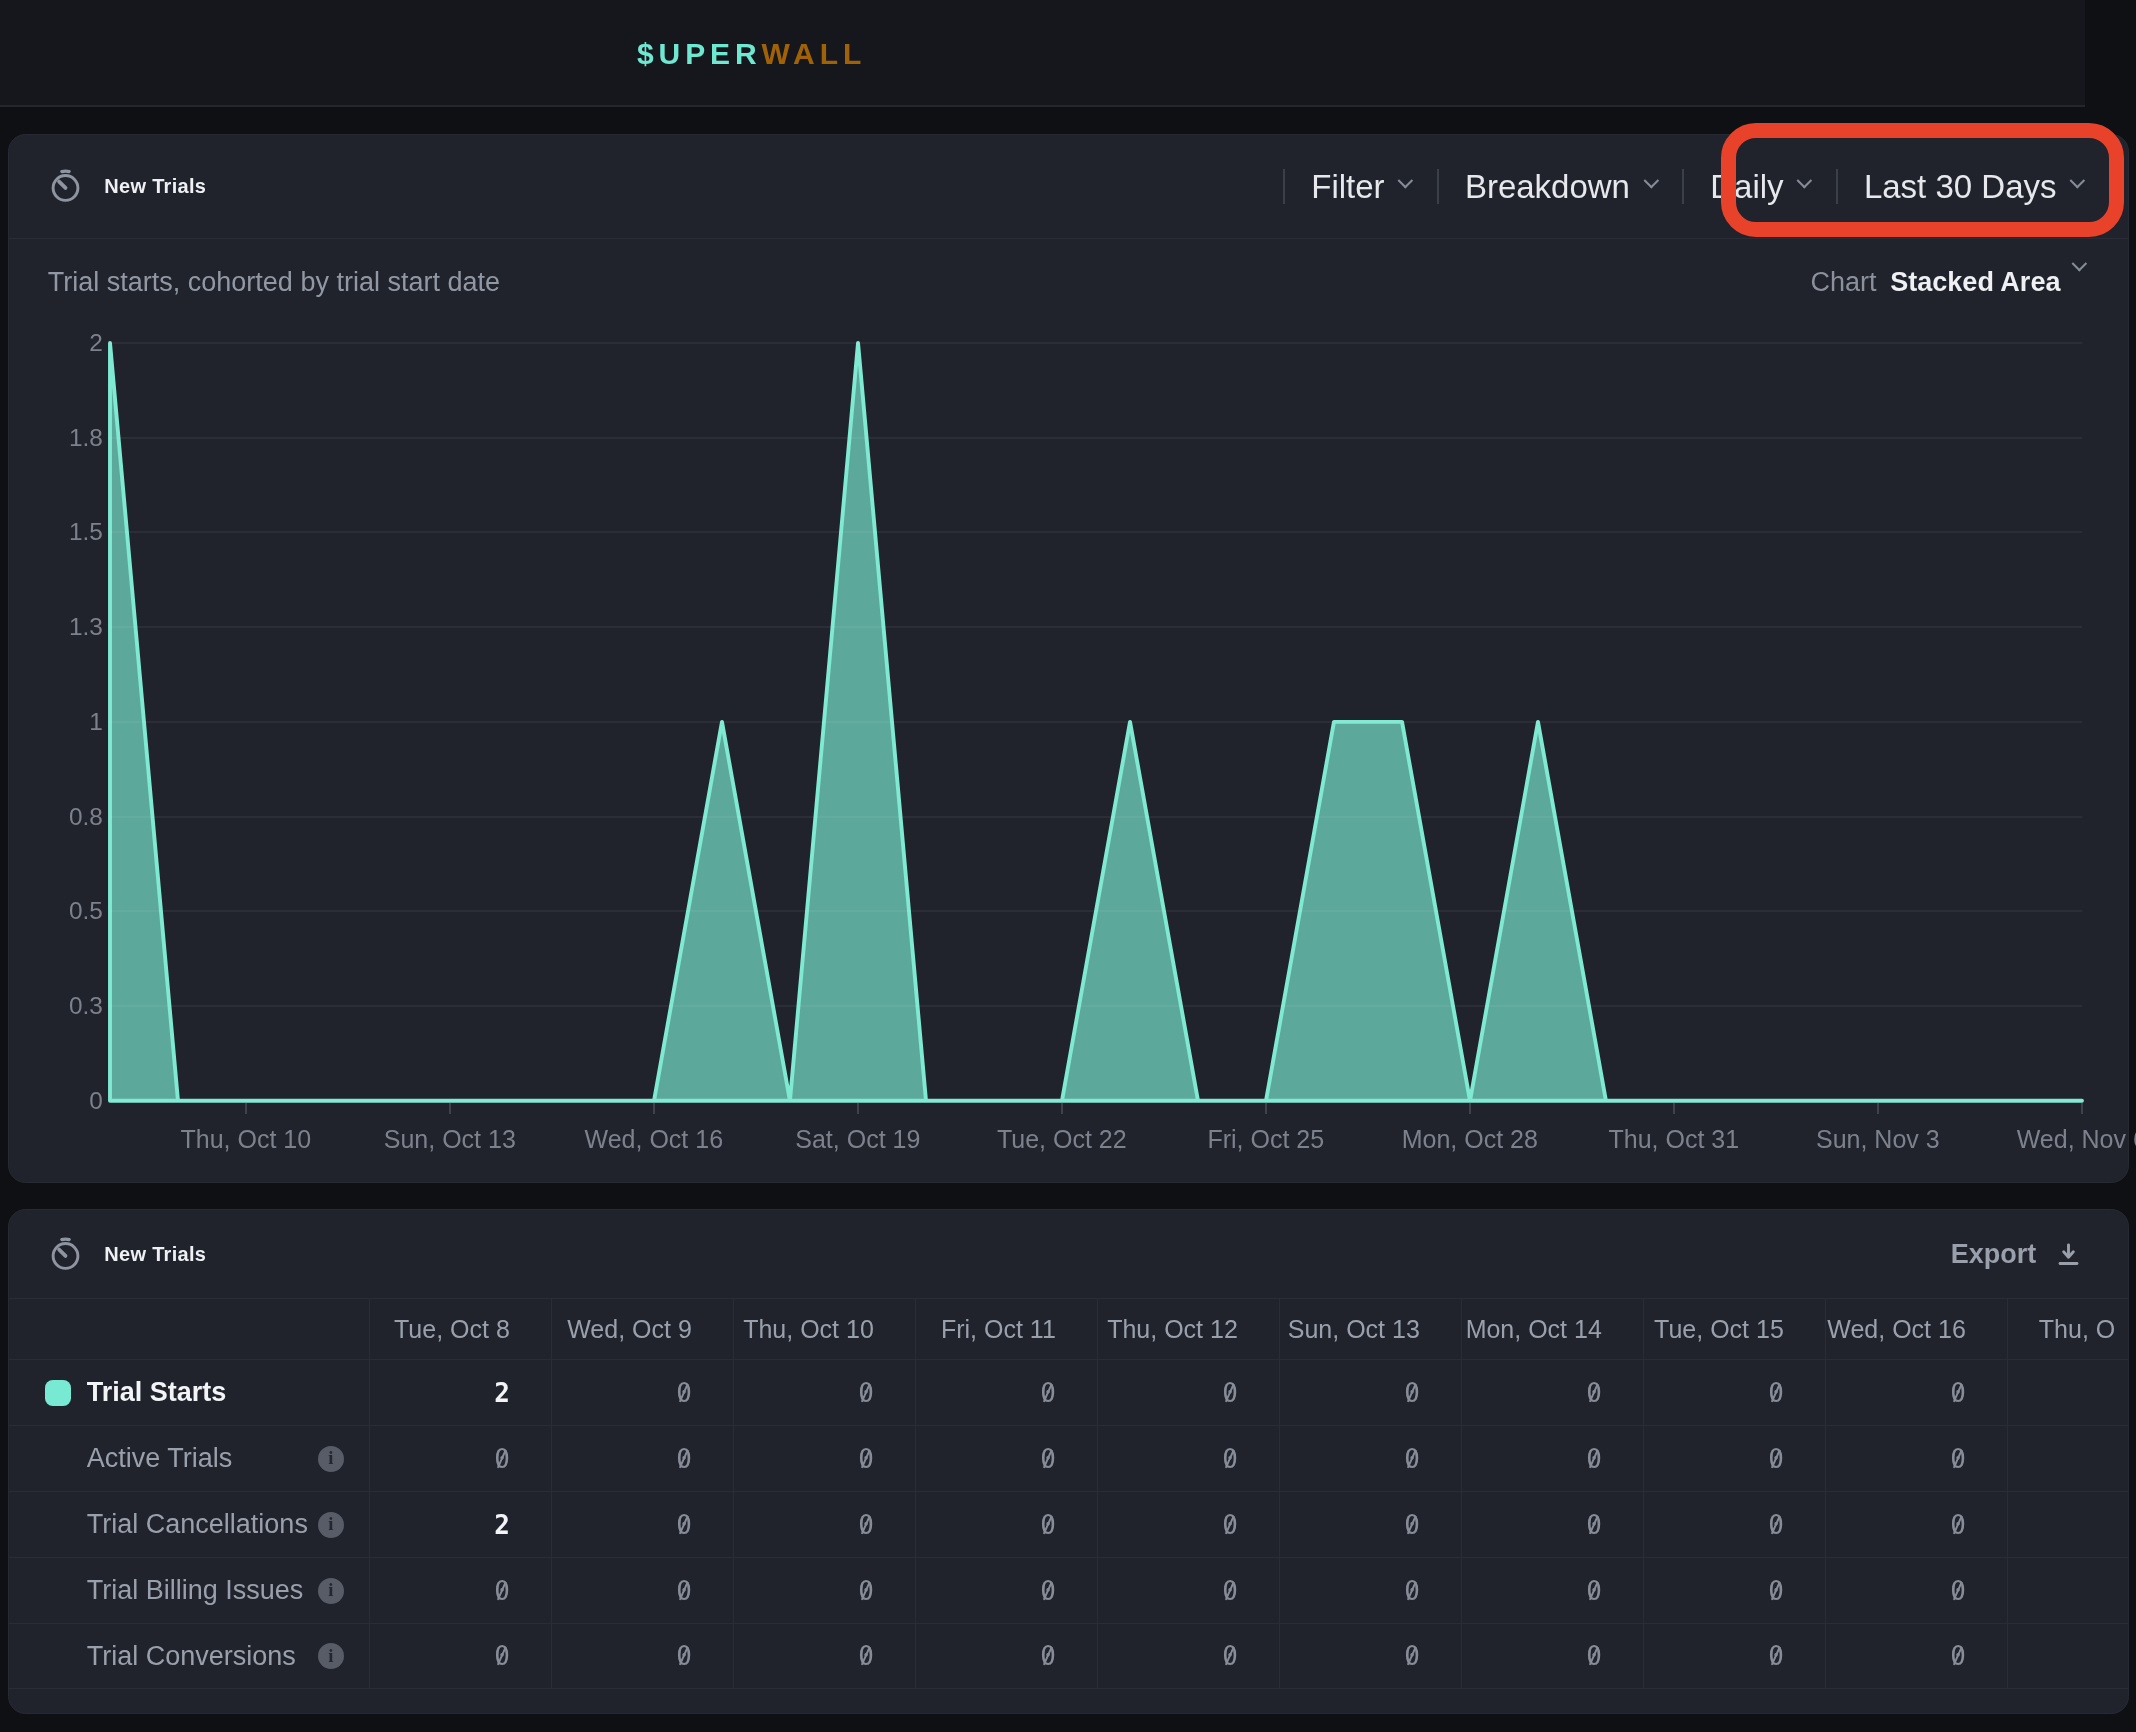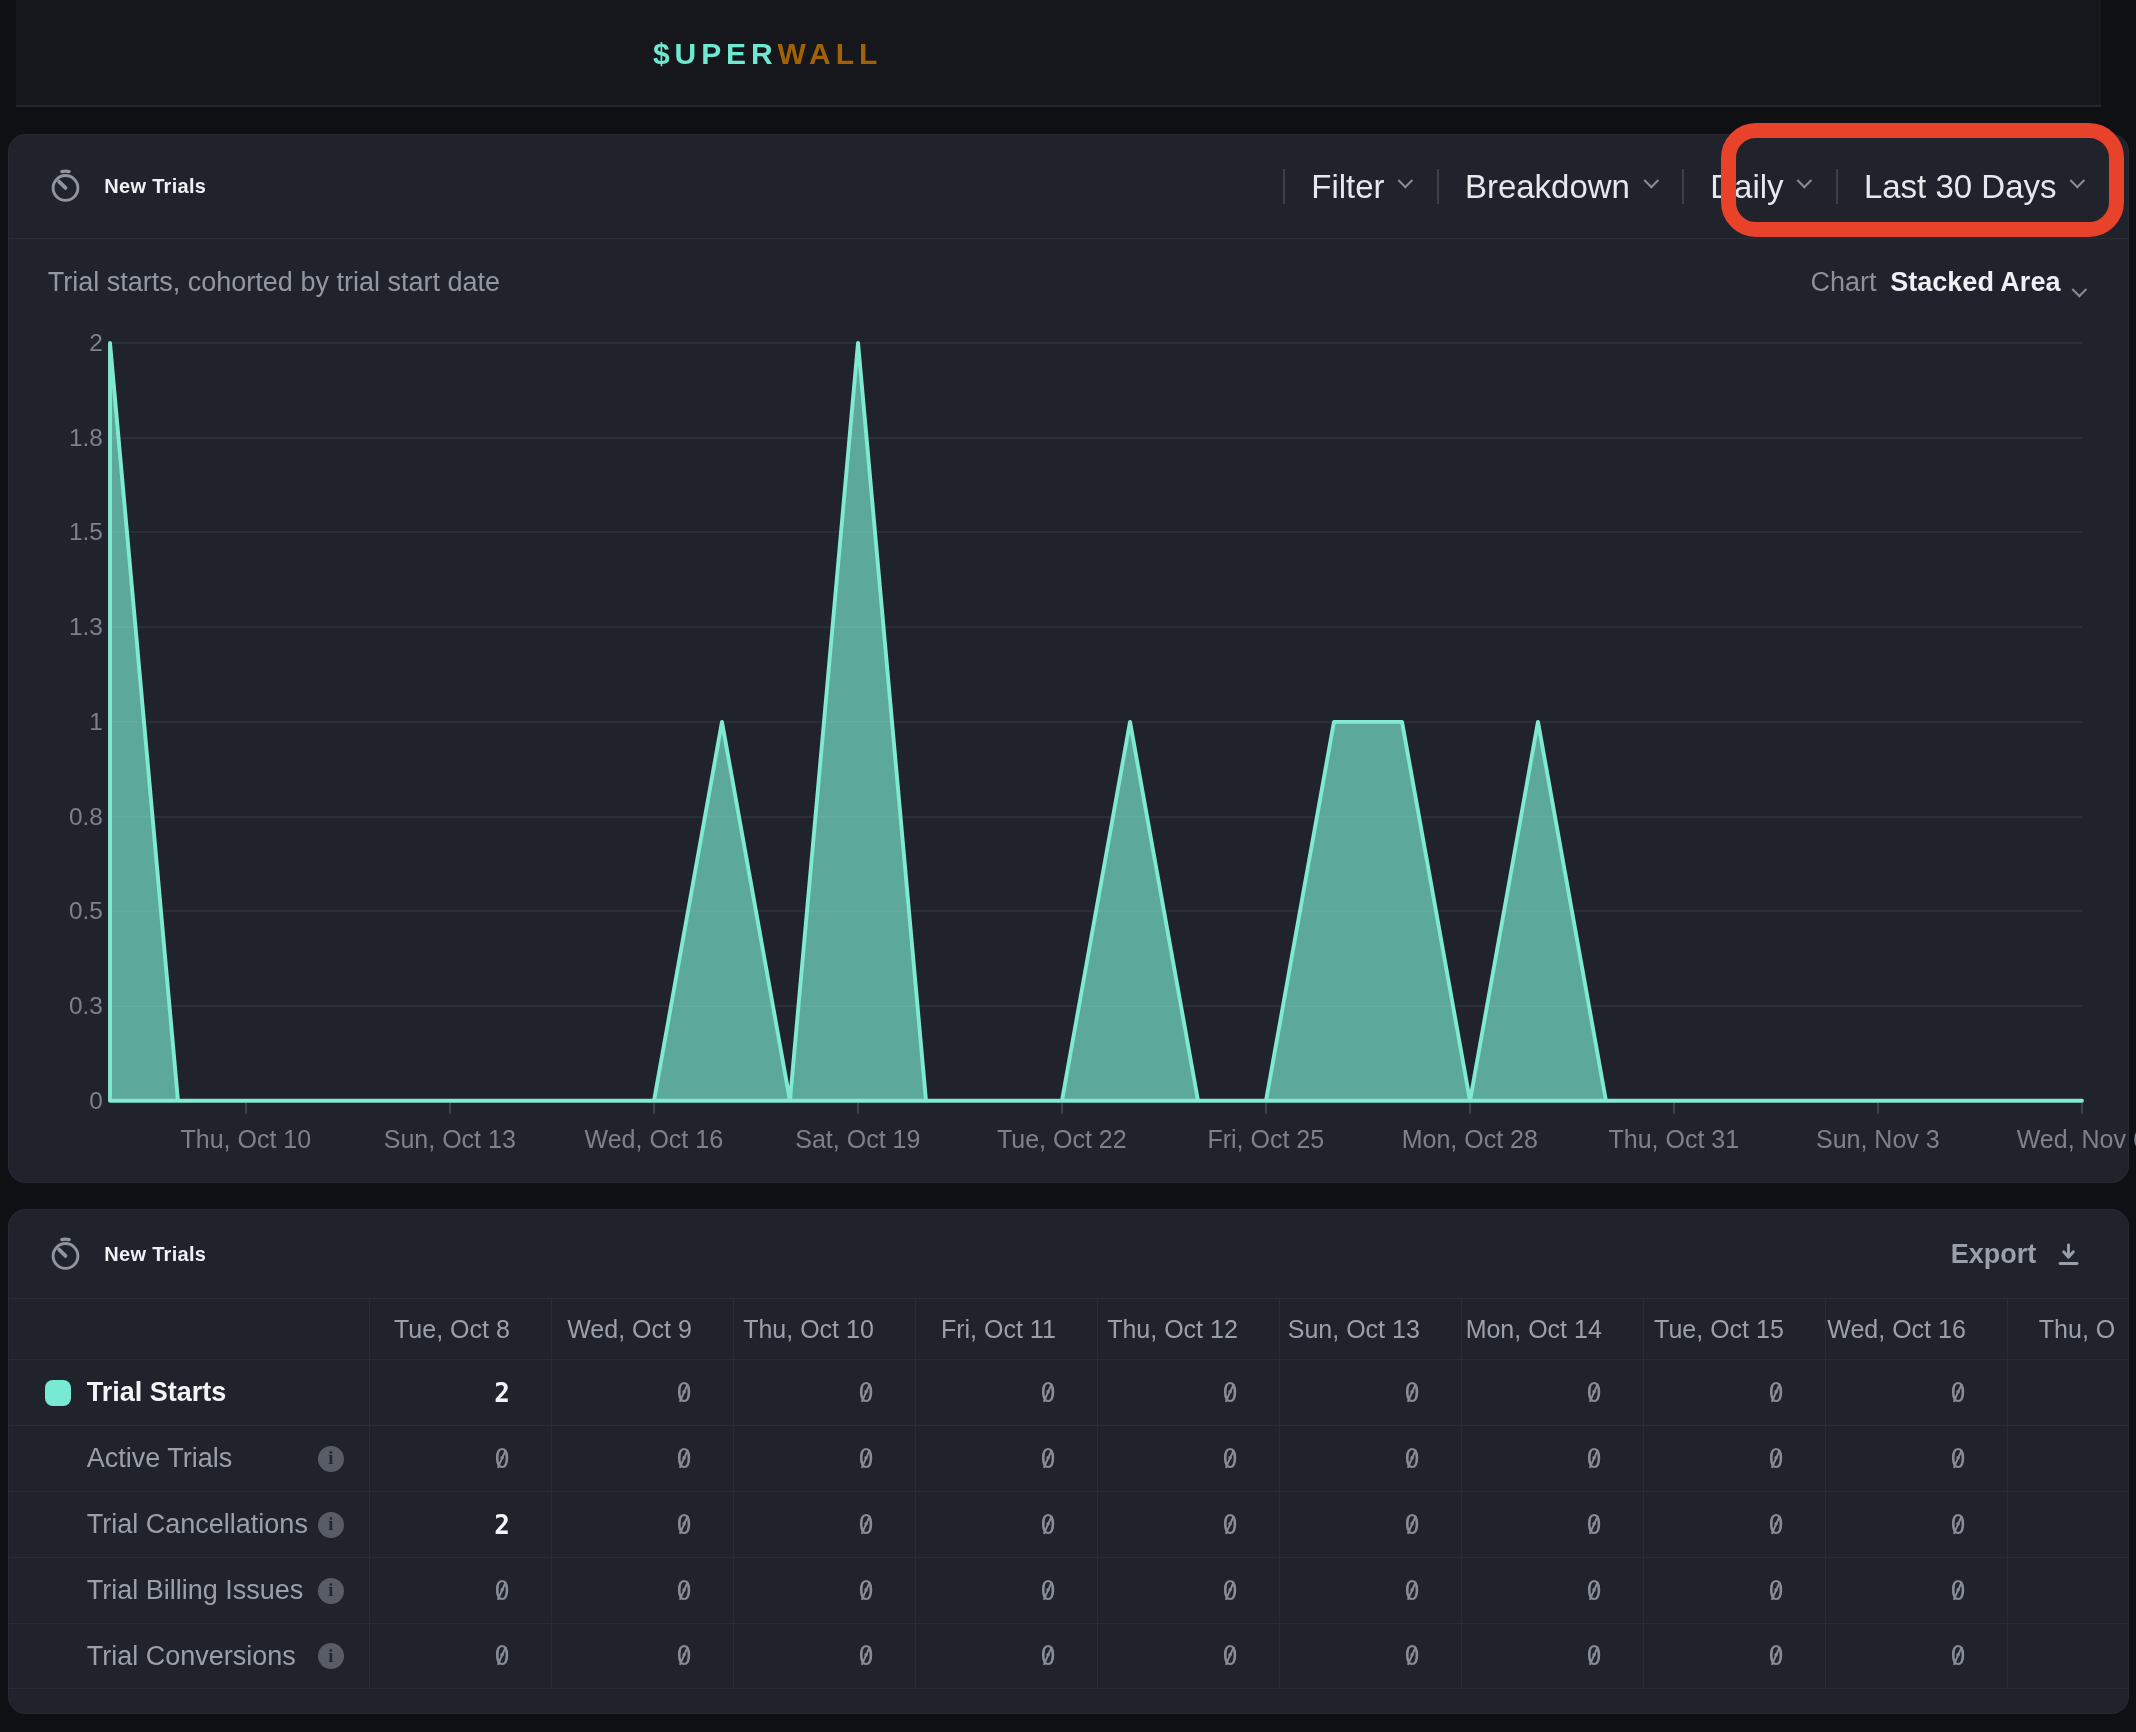--- a/index.html
+++ b/index.html
@@ -5,21 +5,21 @@
   :root{
     --page:#0e1014; --topbar:#15171c; --card:#20232c; --line:#2a2d36;
     --text:#eef0f4; --gray:#9aa0ab; --dim:#7c818c; --accent:#6fe8d2; --annot:#e8432a;
   }
   *{box-sizing:border-box; margin:0; padding:0;}
   html,body{width:2137px; height:1732px; background:var(--page);
     font-family:"Liberation Sans", sans-serif; overflow:hidden;}
   #app{position:relative; width:2137px; height:1732px;}
 
   
-  .topbar{position:absolute; left:16px; top:0; width:2085px; height:107px;
+  .topbar{position:absolute; left:0; top:0; width:2085px; height:107px;
     background:var(--topbar); border-bottom:2px solid #23262d;text-decoration:underline;}
   .logo{position:absolute; left:637px; top:0; height:107px; display:flex; align-items:center;
     font-size:30px; font-weight:800; letter-spacing:4.9px; white-space:nowrap;}
   .logo .logo-a{color:var(--accent);}
   .logo .logo-b{color:#a16207;}
 
   
   .card{position:absolute; left:7.8px; width:2121px; background:var(--card);
     border:1px solid #272a32; border-radius:17.6px;}
   .chart-card{top:134px; height:1049px;}
@@ -36,21 +36,21 @@
   .head-controls{display:flex; align-items:center;}
   .vdiv{width:2px; height:35px; background:#3b3f48; margin:0 26px;}
   .ctrl{display:flex; align-items:center; gap:15.6px; background:none; border:none;
     color:#e6e8ed; font-size:33px; font-weight:400; font-family:inherit; cursor:pointer; padding:0;}
   .chev{width:10.7px; height:10.7px; border-right:2.9px solid #868c96; border-bottom:2.9px solid #868c96;
     transform:rotate(45deg) translate(-2px,-2px); display:inline-block; margin-top:-5.9px;}
 
   .sub-row{position:absolute; left:39px; right:43px; top:125px; height:45px;
     display:flex; align-items:center; justify-content:space-between;gap:11px;}
   .subtitle{color:#9298a3; font-size:27px;}
-  .chart-type{display:flex; align-items:flex-end; gap:13.7px; background:none; border:none;
+  .chart-type{display:flex; align-items:flex-start; gap:13.7px; background:none; border:none;
     font-family:inherit; font-size:27px; cursor:pointer; padding:0;}
   .ct-label{color:#8b909b;}
   .ct-value{color:#eef0f4; font-weight:700;}
 
   
   .yaxis{position:absolute; left:0; top:208px; width:94px; height:758px;}
   .ylab{position:absolute; right:0; transform:translateY(-50%); color:var(--dim); font-size:24.4px;}
   .plot{position:absolute; left:101px; top:208px; width:1972px; height:758px;}
   .gl{position:absolute; left:0; right:0; height:2px; background:rgba(255,255,255,.05);}
   .plot svg{position:absolute; inset:0; overflow:visible;}

